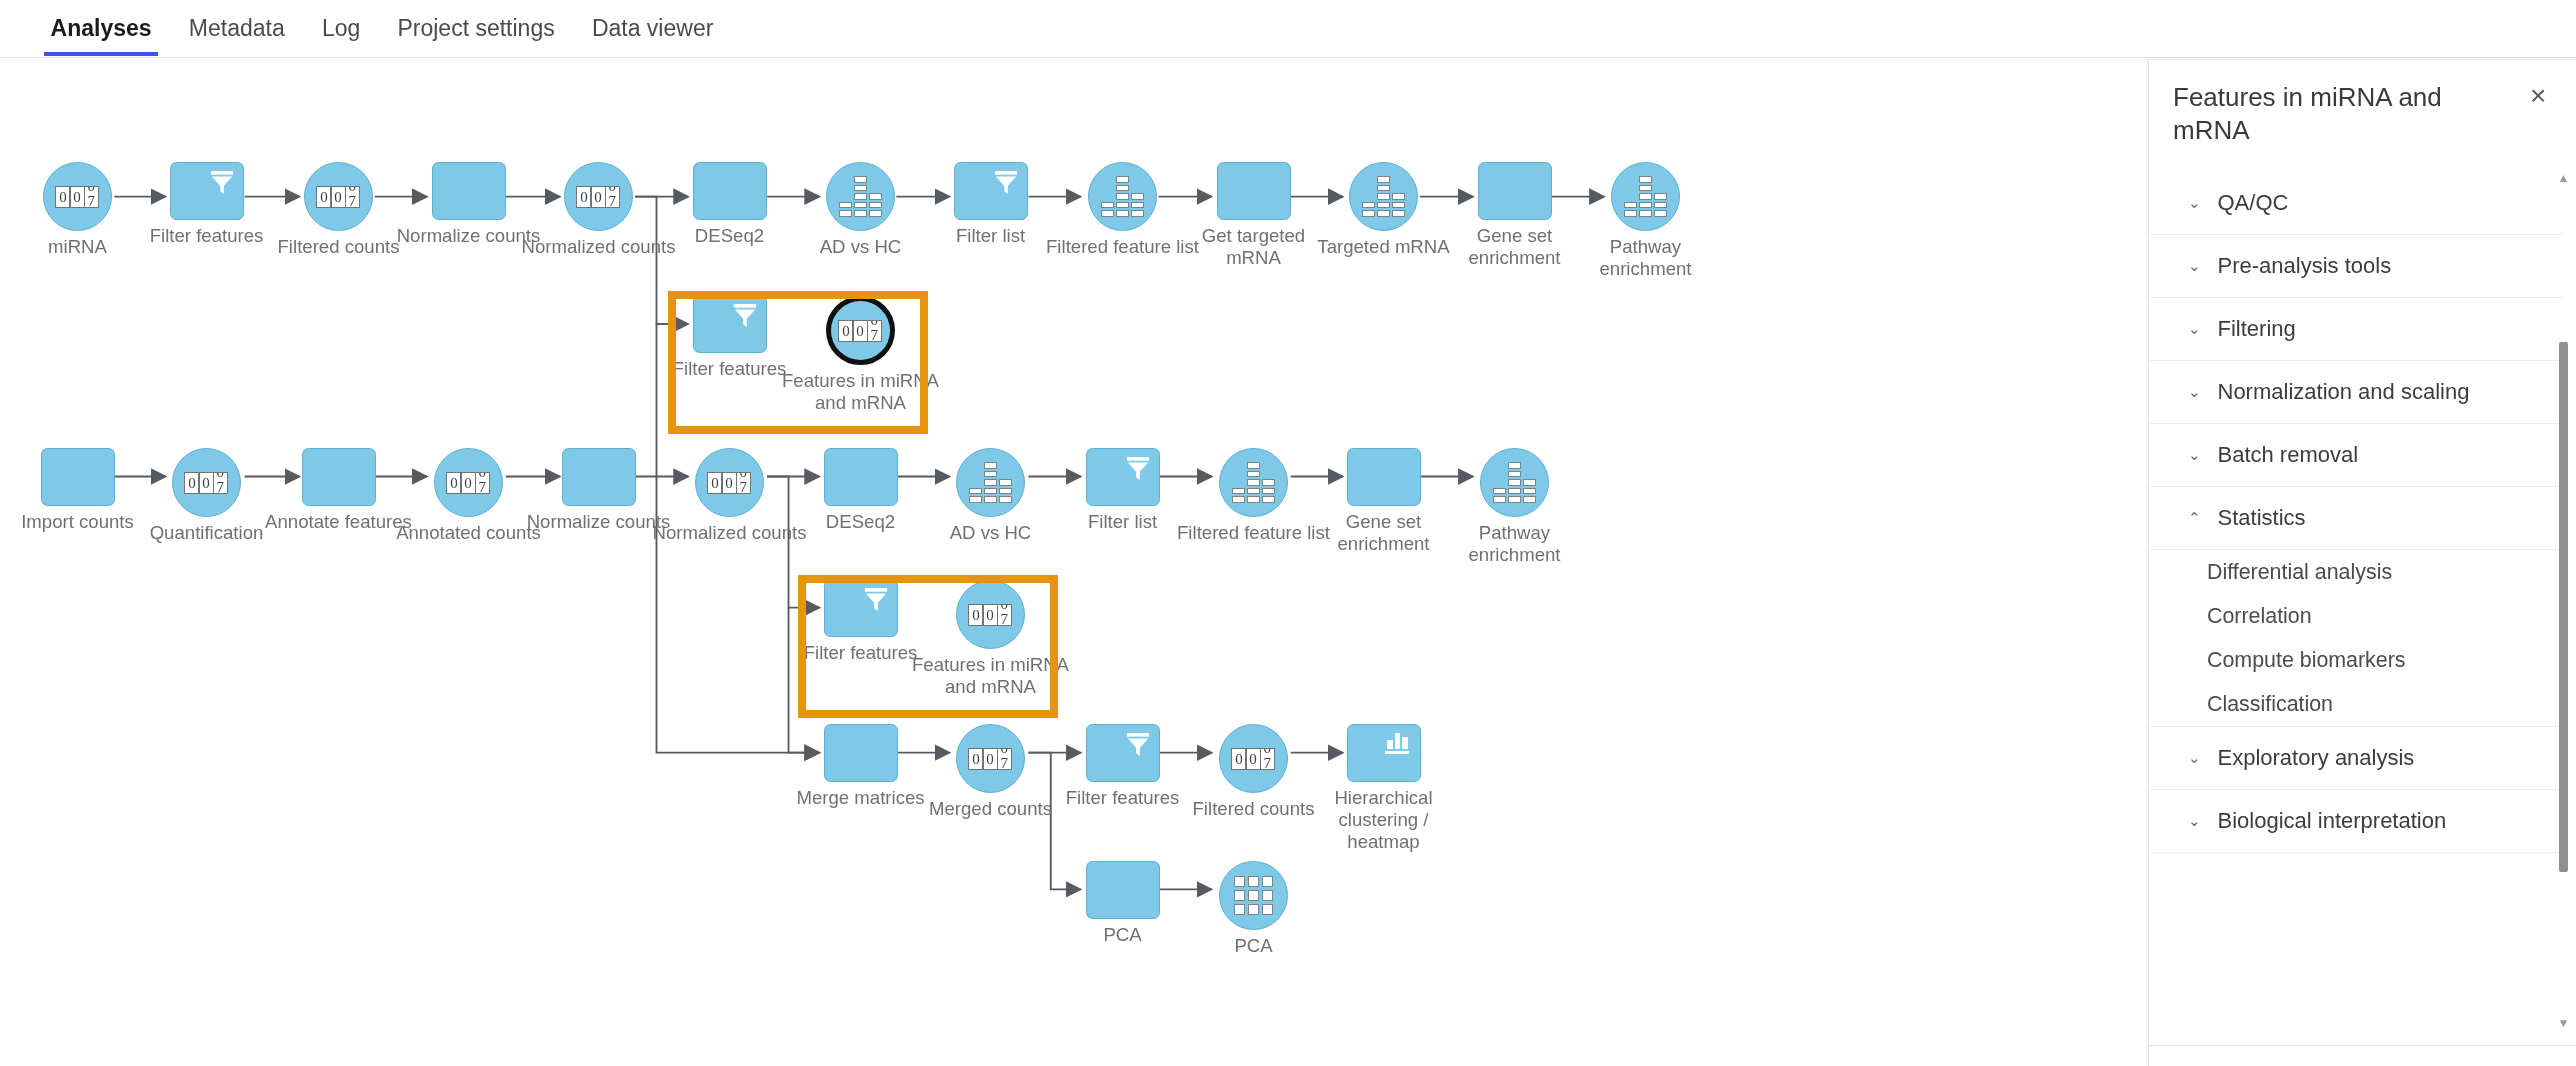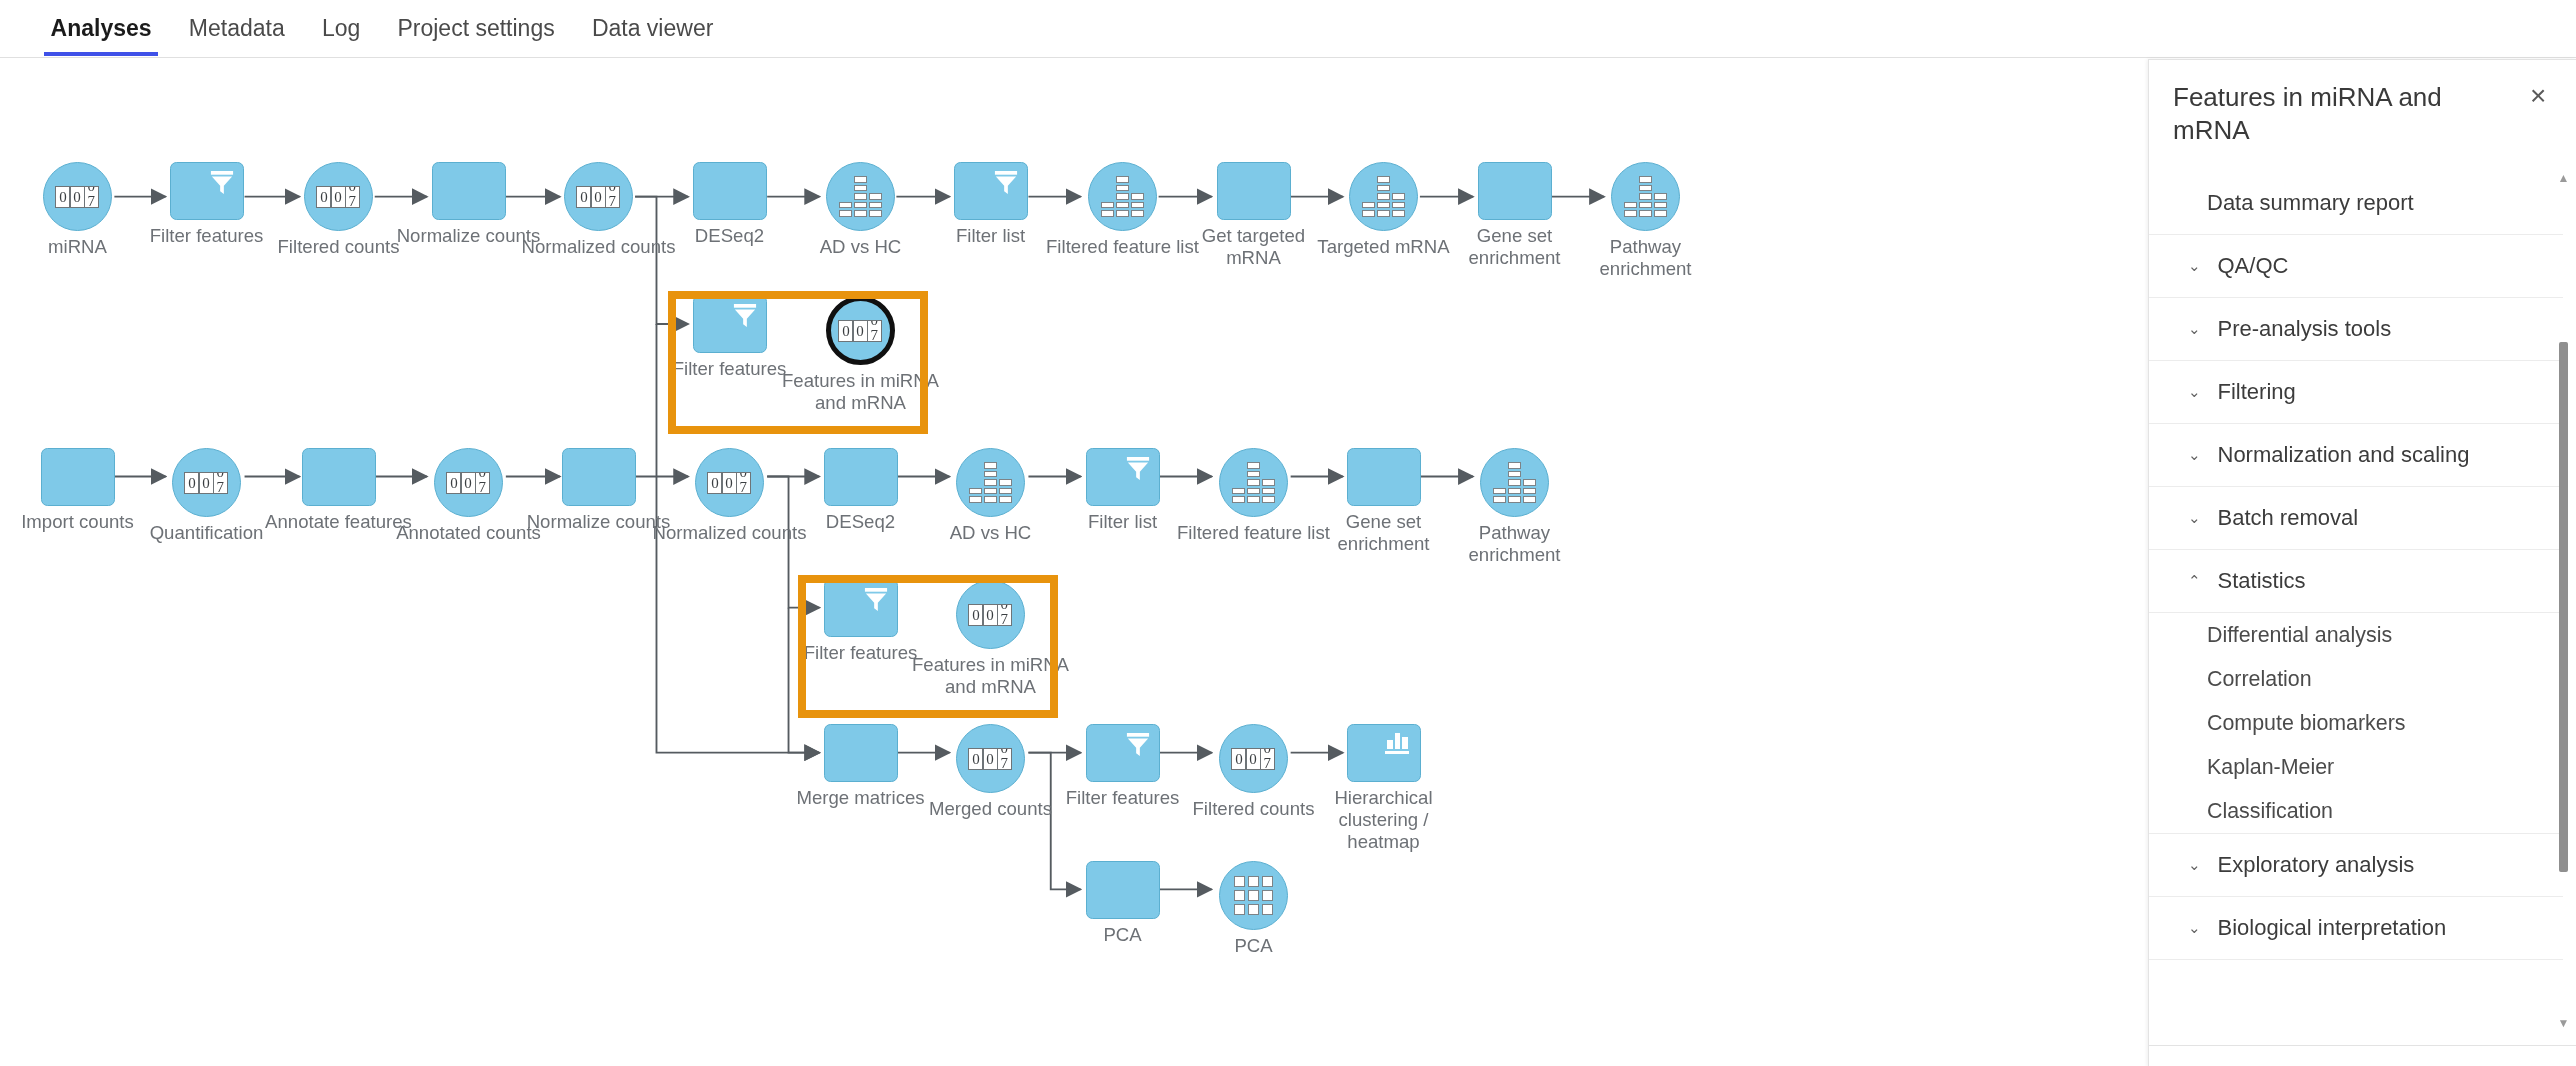--- a/index.html
+++ b/index.html
@@ -669,23 +669,20 @@
       <div class="hl" style="left: 798px; top: 516px; width: 260px; height: 143px;"></div>
     </div>
 </div>
 
 <div id="panel">
   <div id="panel-head">
     <div id="panel-title">Features in miRNA and mRNA</div>
     <div id="panel-close">×</div>
   </div>
   <div id="panel-list">
-      <div class="prow plain">
-        <span>Data summary report</span>
-      </div>
       <div class="prow ">
         <span class="chev">⌄</span>
         <span>QA/QC</span>
       </div>
       <div class="prow ">
         <span class="chev">⌄</span>
         <span>Pre-analysis tools</span>
       </div>
       <div class="prow ">
         <span class="chev">⌄</span>
@@ -704,23 +701,20 @@
         <span>Statistics</span>
       </div>
       <div class="prow sub">
         <span>Differential analysis</span>
       </div>
       <div class="prow sub">
         <span>Correlation</span>
       </div>
       <div class="prow sub">
         <span>Compute biomarkers</span>
-      </div>
-      <div class="prow sub">
-        <span>Kaplan-Meier</span>
       </div>
       <div class="prow sub">
         <span>Classification</span>
       </div>
       <div class="divider-row" style="border-bottom: 0.9px solid rgb(236, 236, 236);"></div>
       <div class="prow ">
         <span class="chev">⌄</span>
         <span>Exploratory analysis</span>
       </div>
       <div class="prow ">

